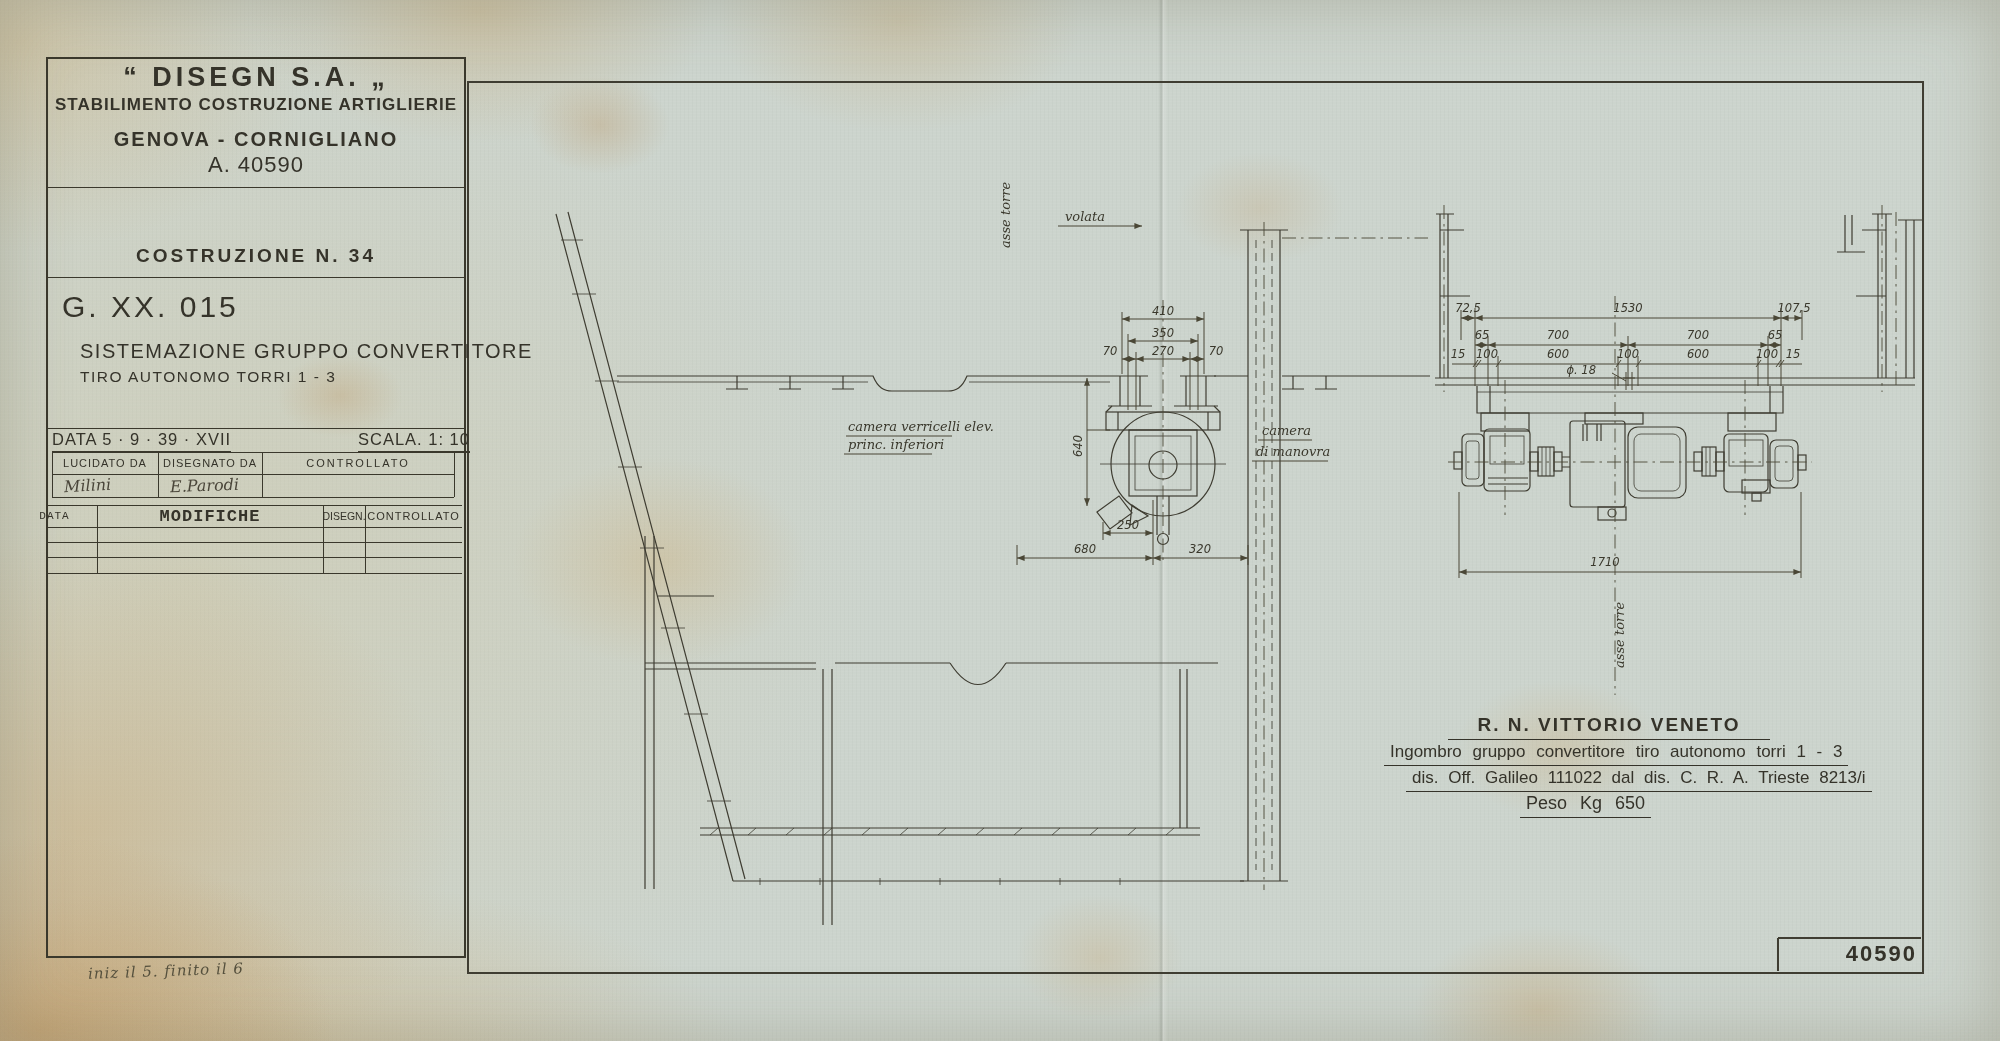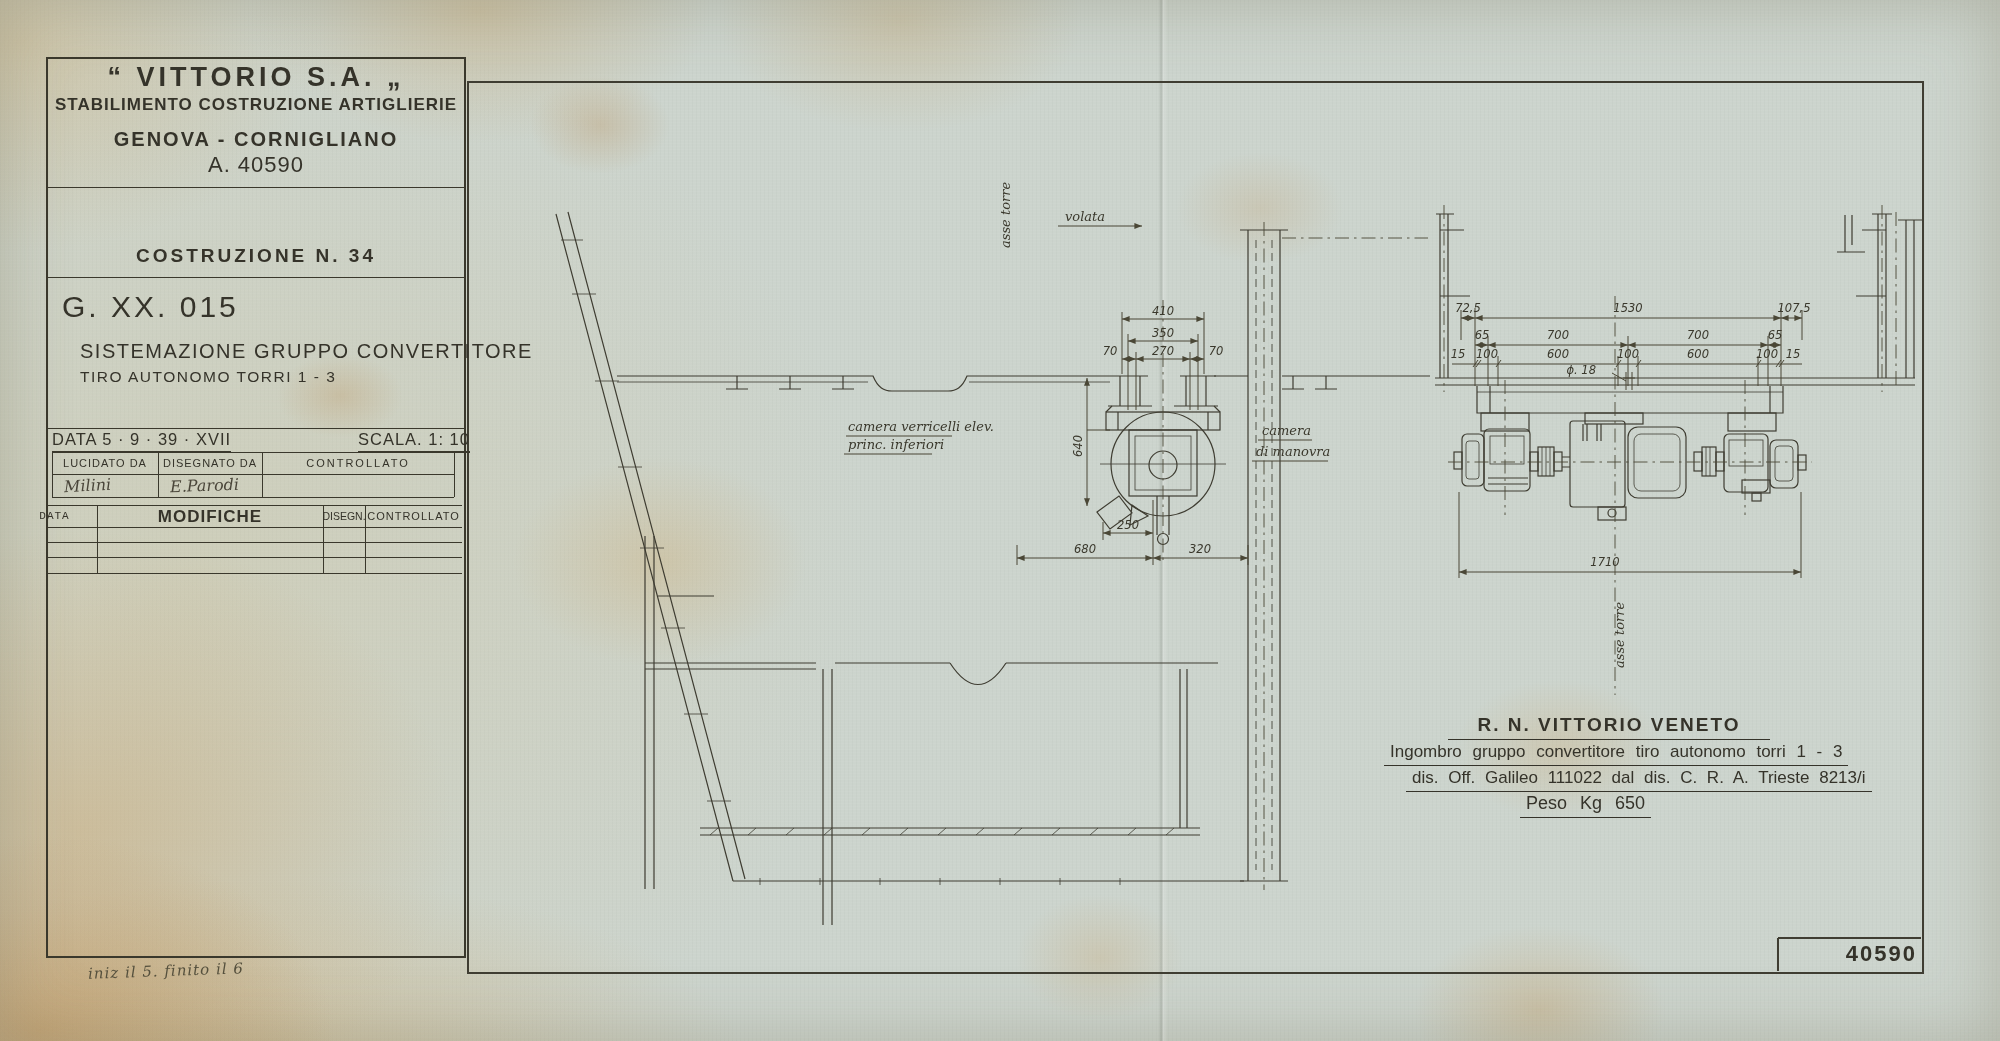--- a/index.html
+++ b/index.html
@@ -211,21 +211,21 @@
         <text class="dimtxt" x="1793" y="358" text-anchor="middle">15</text>
         <text class="dimtxt" x="1596" y="374" text-anchor="end">ϕ. 18</text>
         <text class="dimtxt" x="1605" y="566" text-anchor="middle">1710</text>
         <text class="handtxt" transform="translate(1624,668) rotate(-90)">asse torre</text>
       </g>
     </g>
   </svg>
 
   <div class="box" style="left:46px;top:57px;width:420px;height:901px;"></div>
 
-  <div class="abs ctr" style="left:60px;top:62px;width:392px;font-size:27px;font-weight:bold;letter-spacing:4px;white-space:nowrap;">“ VITTORIO  S.A. „</div>
+  <div class="abs ctr" style="left:60px;top:62px;width:392px;font-size:27px;font-weight:bold;letter-spacing:4px;white-space:nowrap;">“ DISEGN  S.A. „</div>
   <div class="abs ctr stencil" style="left:52px;top:95px;width:408px;font-size:17px;letter-spacing:1px;">STABILIMENTO COSTRUZIONE ARTIGLIERIE</div>
   <div class="abs ctr stencil" style="left:52px;top:128px;width:408px;font-size:20px;letter-spacing:2px;">GENOVA - CORNIGLIANO</div>
   <div class="abs ctr" style="left:52px;top:152px;width:408px;font-size:22px;letter-spacing:1px;">A. 40590</div>
   <div class="hline" style="left:46px;top:187px;width:420px;"></div>
 
   <div class="abs ctr stencil" style="left:52px;top:245px;width:408px;font-size:19px;letter-spacing:3px;">COSTRUZIONE  N. 34</div>
   <div class="hline" style="left:46px;top:277px;width:420px;"></div>
 
   <div class="abs" style="left:62px;top:290px;font-size:30px;letter-spacing:3px;">G. XX. 015</div>
   <div class="abs" style="left:80px;top:340px;font-size:20px;letter-spacing:1.5px;white-space:nowrap;">SISTEMAZIONE  GRUPPO  CONVERTITORE</div>
@@ -254,21 +254,21 @@
   <div>
     <div class="hline" style="left:46px;top:505px;width:416px;"></div>
     <div class="hline" style="left:46px;top:527px;width:416px;"></div>
     <div class="hline" style="left:46px;top:542px;width:416px;border-top-width:1px;"></div>
     <div class="hline" style="left:46px;top:557px;width:416px;border-top-width:1px;"></div>
     <div class="hline" style="left:46px;top:573px;width:416px;"></div>
     <div class="vline" style="left:97px;top:505px;height:68px;"></div>
     <div class="vline" style="left:323px;top:505px;height:68px;"></div>
     <div class="vline" style="left:365px;top:505px;height:68px;"></div>
     <div class="abs ctr" style="left:29px;top:510px;width:51px;font-size:11px;letter-spacing:1px;font-family:Liberation Mono, monospace;">DATA</div>
-    <div class="abs ctr stencil" style="left:97px;top:507px;width:226px;font-size:17px;letter-spacing:1px;">MODIFICHE</div>
+    <div class="abs ctr stencil" style="left:97px;top:507px;width:226px;font-size:17px;letter-spacing:1px;font-family:Liberation Mono, monospace;">MODIFICHE</div>
     <div class="abs ctr" style="left:321px;top:510px;width:46px;font-size:10.5px;">DISEGN.</div>
     <div class="abs ctr" style="left:365px;top:510px;width:97px;font-size:11px;letter-spacing:1px;">CONTROLLATO</div>
   </div>
 
   <div class="abs" style="left:88px;top:962px;font:italic 15px 'DejaVu Serif', serif;color:#55503d;transform:rotate(-2deg);letter-spacing:1px;">iniz il 5. finito il 6</div>
 
   <div>
     <div class="note-line ctr" style="left:1448px;top:714px;width:310px;font-size:19px;letter-spacing:2px;font-weight:bold;">R. N. VITTORIO  VENETO</div>
     <div class="note-line" style="left:1384px;top:742px;font-size:17px;word-spacing:6px;">Ingombro  gruppo  convertitore  tiro  autonomo   torri   1 - 3</div>
     <div class="note-line" style="left:1406px;top:768px;font-size:17px;word-spacing:5px;">dis. Off. Galileo  111022   dal  dis. C. R. A.  Trieste   8213/i</div>

